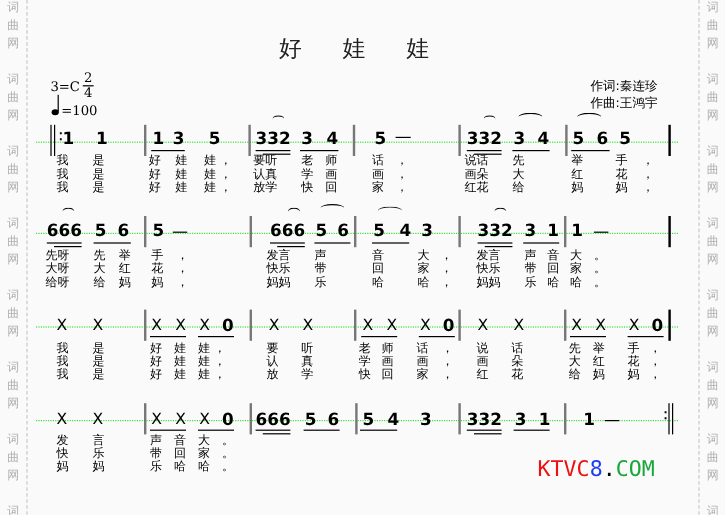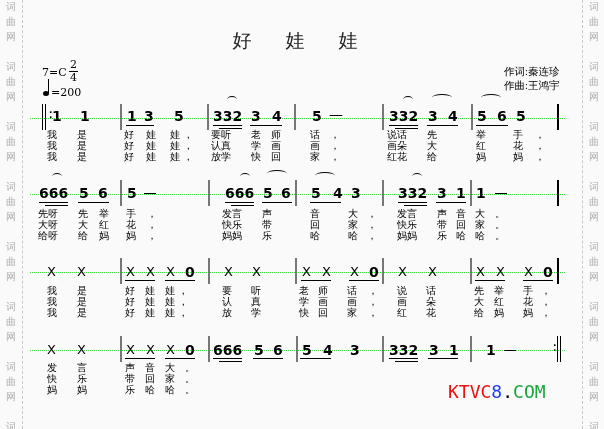--- a/index.html
+++ b/index.html
@@ -9,21 +9,21 @@
   .margin.left { left:0; border-right:1px dashed #c8c8c8; }
   .margin.right { left:582px; border-left:1px dashed #c8c8c8; width:22px; }
   .wm { position:absolute; width:22px; text-align:center; font-size:10px; color:#b0b0b0; line-height:15px; }
   .title { position:absolute; top:28px; left:0; width:604px; text-align:center; font-size:19px; letter-spacing:14px; color:#222; }
   .key { position:absolute; left:42px; top:66px; font-family:"DejaVu Serif", serif; font-size:11px; }
   .timesig { position:absolute; left:69px; top:59px; font-family:"DejaVu Serif", serif; font-size:11px; line-height:12px; text-align:center; }
   .timesig .num { border-bottom:1px solid #000; padding:0 1px; }
   .tempo { position:absolute; left:43px; top:86px; font-family:"DejaVu Serif", serif; font-size:11px; }
   .tempo .note { display:inline-block; width:6px; height:5px; border-radius:50%; background:#000; position:relative; margin-right:2px; }
   .tempo .note::before { content:""; position:absolute; left:5px; top:-12px; width:1px; height:14px; background:#000; }
-  .credits { position:absolute; left:504px; top:65px; font-size:10.5px; line-height:14px;font-family:Liberation Serif, serif; }
+  .credits { position:absolute; left:492px; top:65px; font-size:10.5px; line-height:14px; }
   .staffline { position:absolute; left:30px; width:535px; height:0; border-top:1px dotted #3de03d; }
   .bar { position:absolute; width:2px; background:#777; }
   .bar.end { background:#000; }
   .n { position:absolute; font-weight:bold; font-size:14px; font-family:"DejaVu Sans", sans-serif; line-height:16px; }
   .x { position:absolute; font-size:13px; line-height:16px; }
   .ul { position:absolute; height:0; border-top:1px solid #000; }
   .tie { position:absolute; height:6px; border-top:1px solid #000; border-radius:50% 50% 0 0; }
   .lyric { position:absolute; font-size:10px; line-height:11px; white-space:pre; }
   .logo { position:absolute; left:448px; top:381px; font-family:"DejaVu Sans Mono", monospace; font-size:18px; letter-spacing:0px; }
   .dash { position:absolute; height:0; border-top:1px solid #000; width:12px; }
@@ -78,27 +78,27 @@
       <div class="wm" style="top: 314px;">曲</div>
       <div class="wm" style="top: 329px;">网</div>
       <div class="wm" style="top: 359px;">词</div>
       <div class="wm" style="top: 374px;">曲</div>
       <div class="wm" style="top: 389px;">网</div>
       <div class="wm" style="top: 419px;">词</div>
     </div>
 </div>
 
 <div class="title">好 娃 娃</div>
-<div class="key">7=C</div>
+<div class="key">3=C</div>
 <div class="timesig">
   <div class="num">2</div>
   <div>4</div>
 </div>
 <div class="tempo">
-  <span class="note"></span><span>=200</span>
+  <span class="note"></span><span>=100</span>
 </div>
 <div class="credits">
   <div>作词:秦连珍</div>
   <div>作曲:王鸿宇</div>
 </div>
 
 <div>
   <div class="staffline" style="top:118px"></div>
   <div class="bar end" style="left:42px;top:104px;height:26px;width:1px"></div>
   <div class="bar end" style="left:45px;top:104px;height:26px;width:1px"></div>

